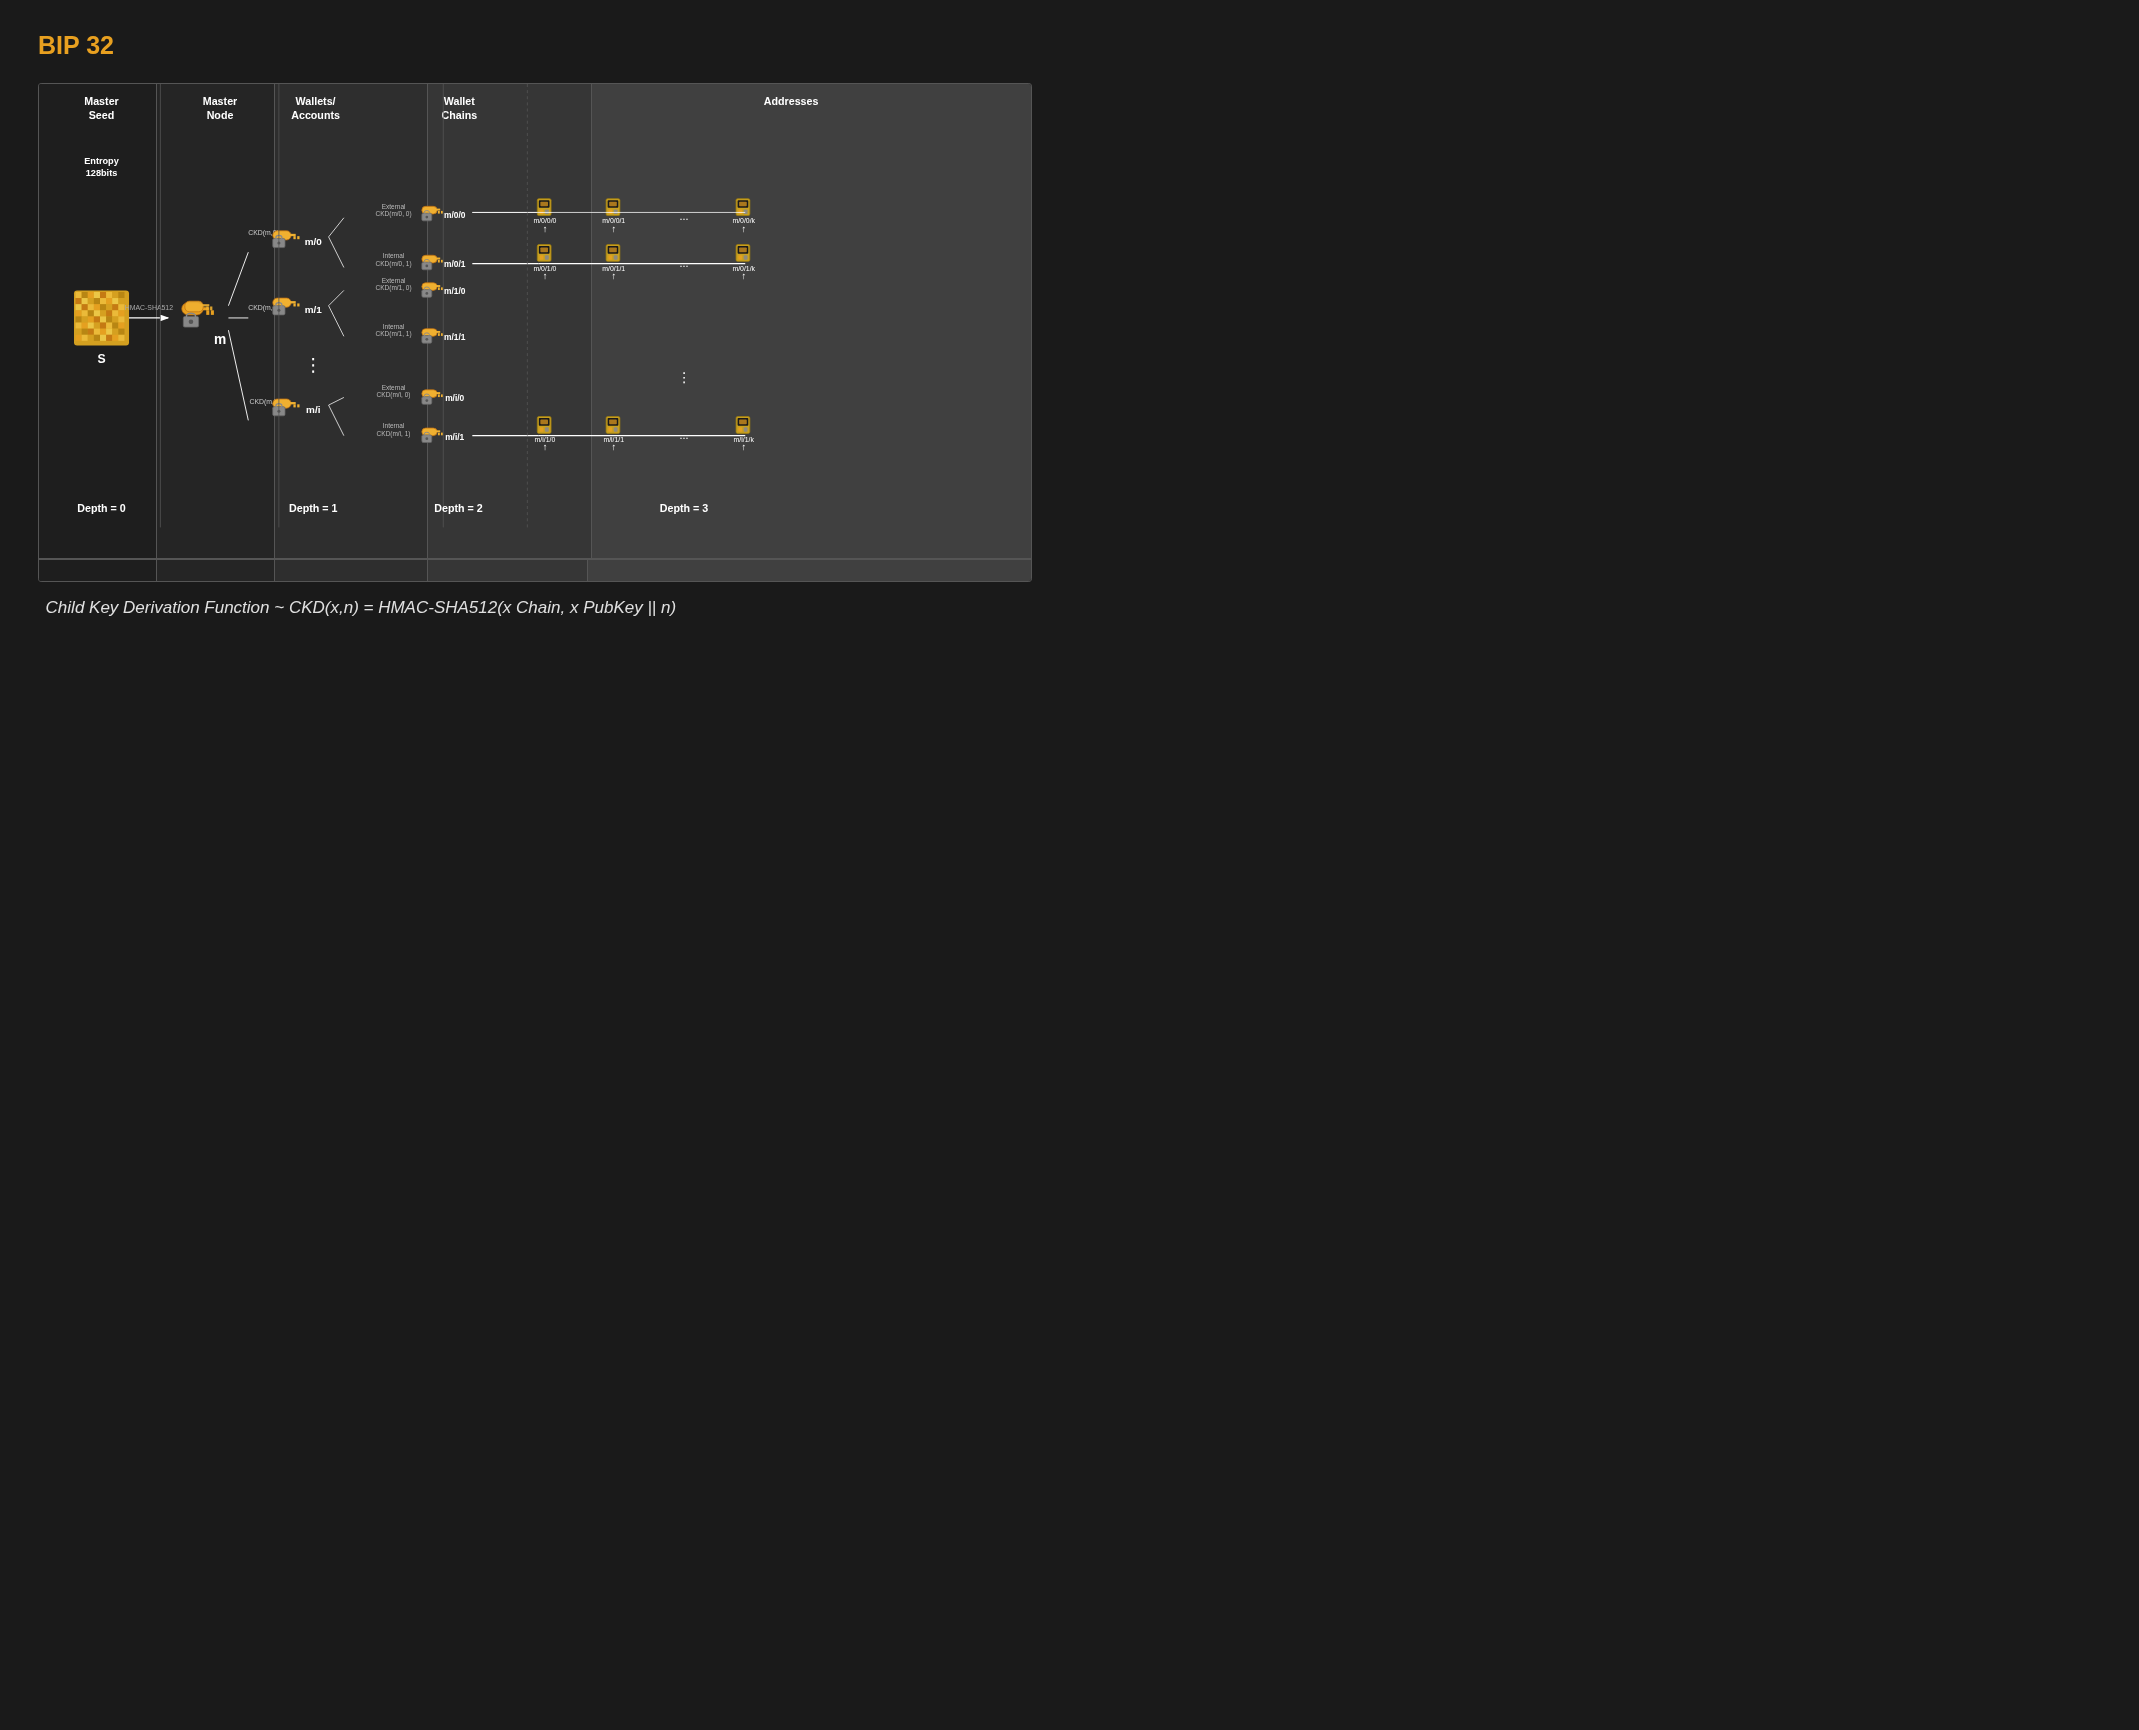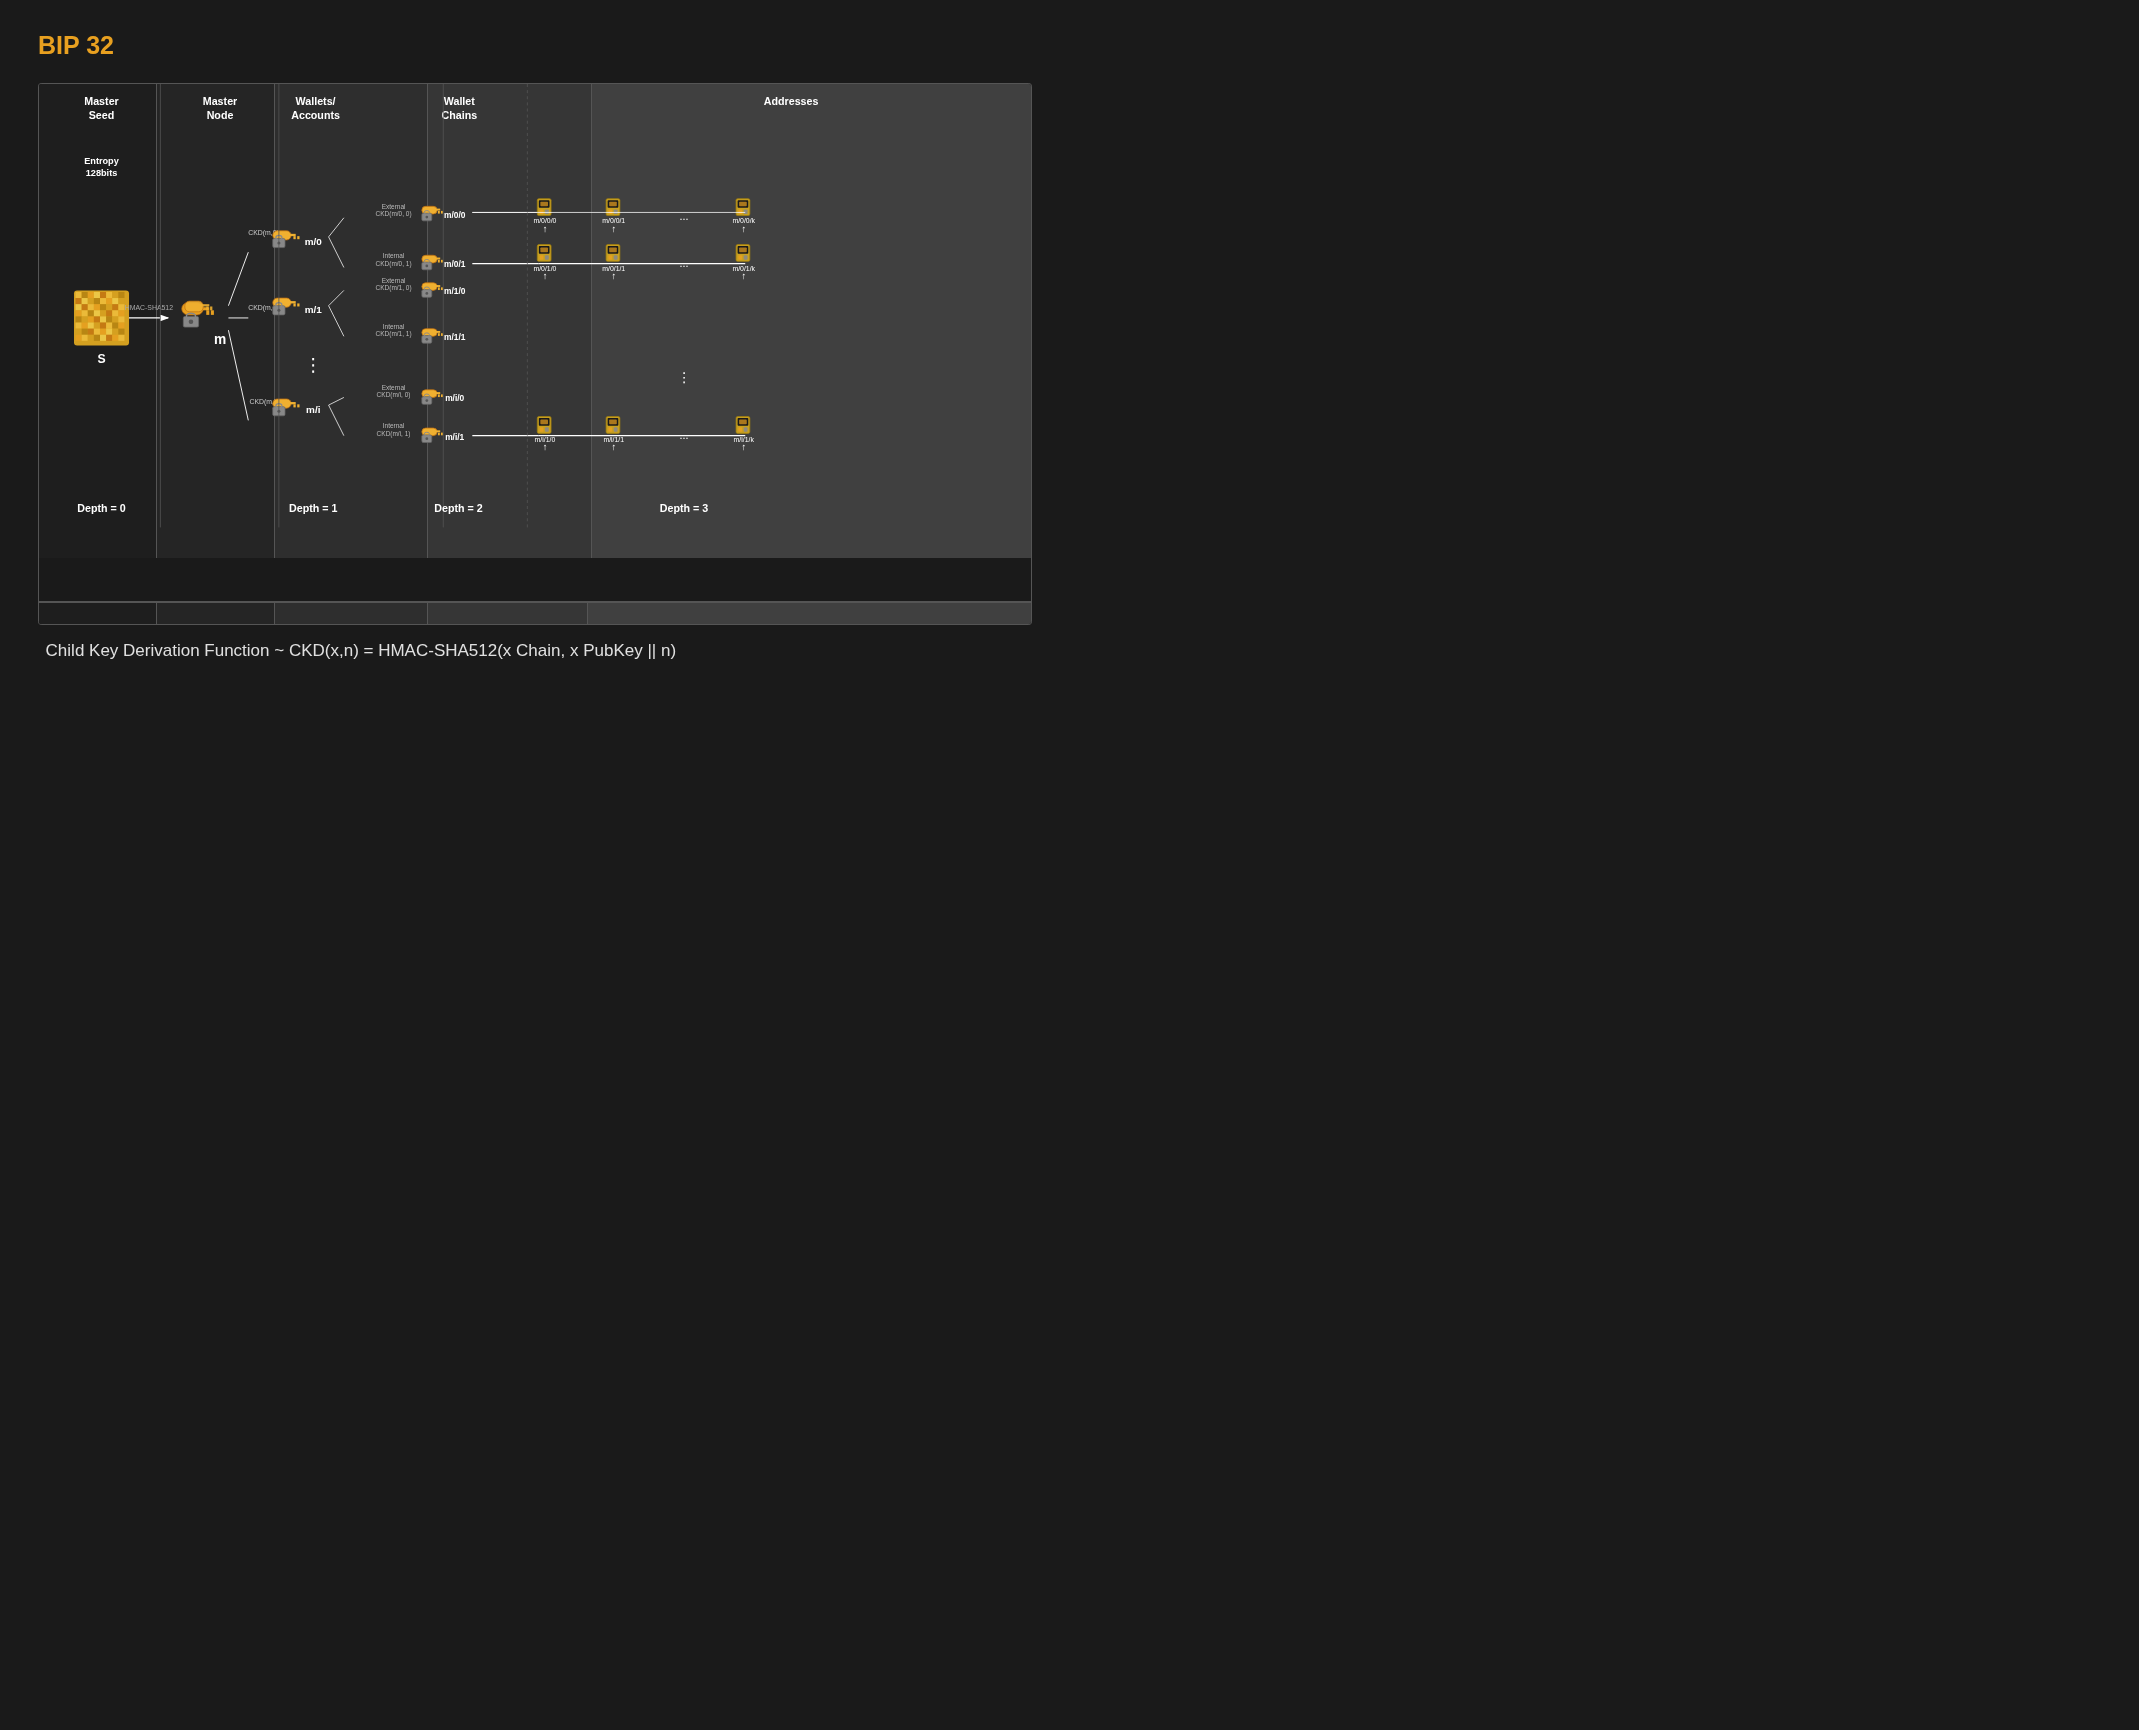--- a/index.html
+++ b/index.html
@@ -32,21 +32,20 @@
       font-weight: 900;
       line-height: 1.1;
     }
 
     .diagram-container {
       border: 0.8px solid #555;
       border-radius: 3.1px;
       overflow: hidden;
       display: flex;
       flex-direction: column;
-      gap: 43px;
     }
 
     .depth-cell {
       display: flex;
       align-items: center;
       justify-content: center;
       padding: 10.7px 7.6px;
       font-size: 13.8px;
       font-weight: bold;
       color: #ffffff;
@@ -88,20 +87,21 @@
       background: #404040;
       flex: 1;
       border-top: 0.8px solid #555;
     }
 
     .footer-text {
       color: #e0e0e0;
       font-size: 17px;
       padding: 15.3px 7.6px 7.6px 7.6px;
       text-align: left;
+      font-style: italic;
     }
   </style>
 </head>
 <body>
 
 <div class="page-wrapper">
 
   <div class="header-section">
     <div class="bip-label">BIP 32</div>
   </div>

